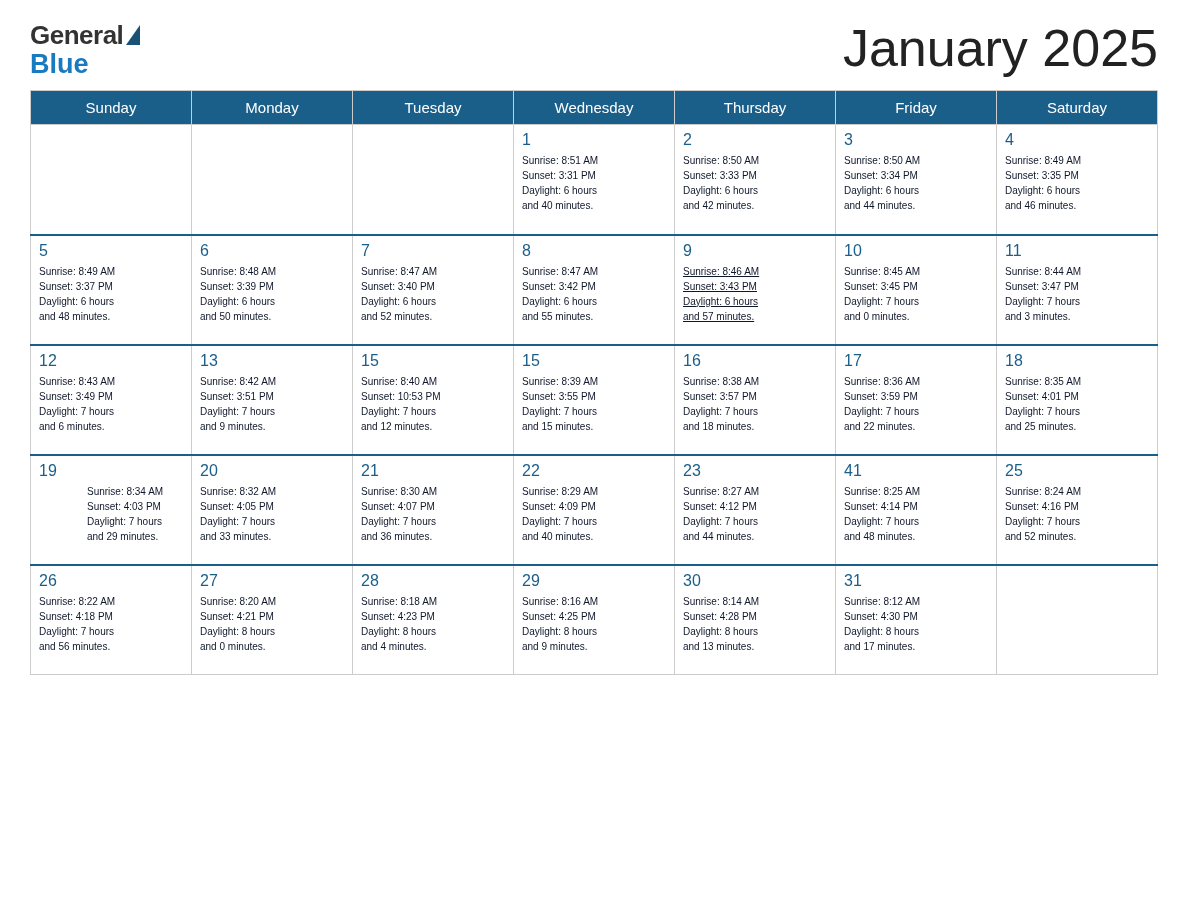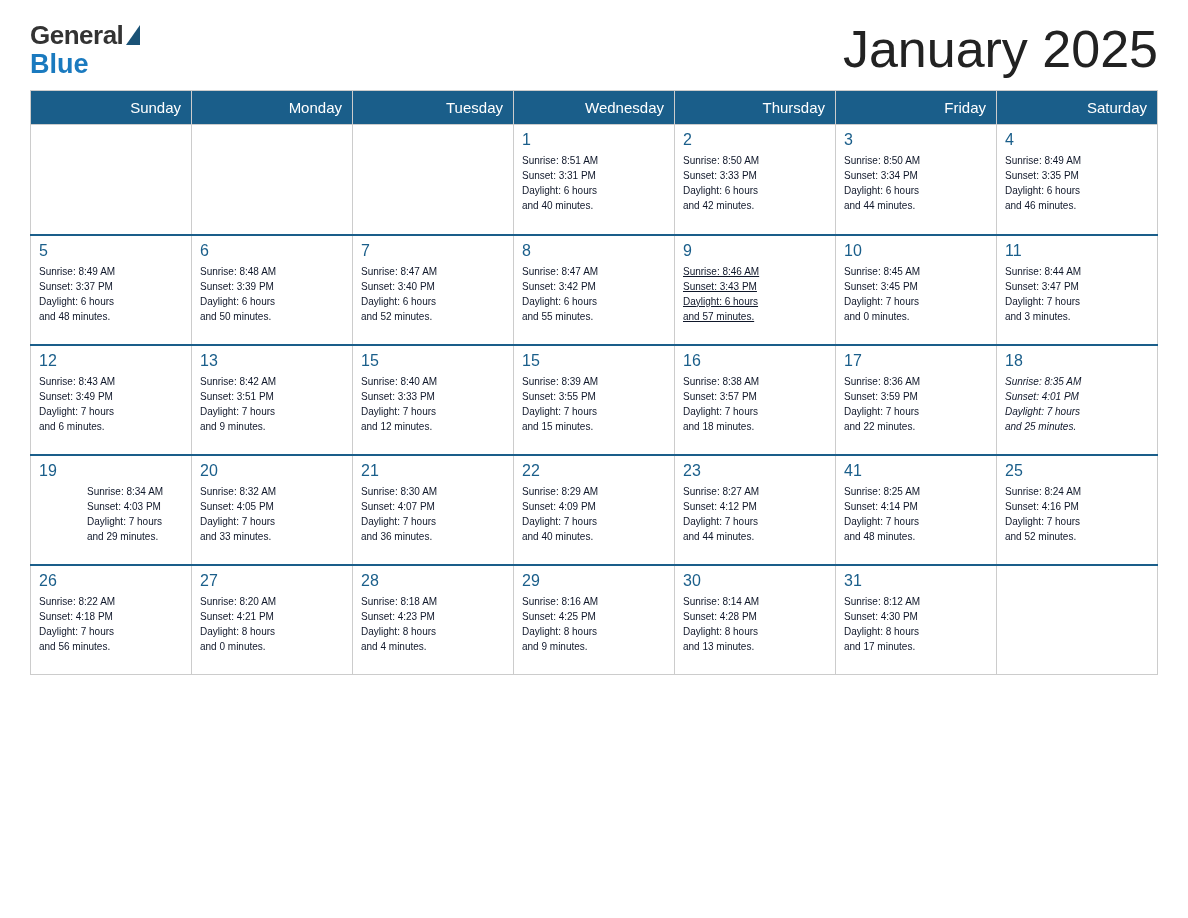--- a/index.html
+++ b/index.html
@@ -7,21 +7,21 @@
       font-family: Arial, sans-serif;
       background: #fff;
       color: #222;
       width: 1188px;
       min-height: 918px;
       padding: 20px 30px;
     }
     .header {
       display: flex;
       justify-content: space-between;
-      align-items: center;
+      align-items: flex-start;
       margin-bottom: 10px;
     }
     .logo {
       display: flex;
       flex-direction: column;
       align-items: flex-start;
     }
     .logo-top {
       display: flex;
       align-items: center;
@@ -65,21 +65,21 @@
       width: 100%;
       border-collapse: collapse;
       margin-top: 10px;
     }
     .calendar th {
       background-color: #1a5e8a;
       color: #fff;
       font-size: 15px;
       font-weight: normal;
       padding: 8px 10px;
-      text-align: right;
+      text-align: center;
       border: 1px solid #ccc;
     }
     .calendar td {
       vertical-align: top;
       border: 1px solid #ccc;
       padding: 6px 8px;
       width: 14.28%;
       min-height: 110px;
       height: 110px;
     }
@@ -229,21 +229,21 @@
         <td>
           <span class="day-number">13</span>
           <div class="day-info" style="white-space: pre-line;">Sunrise: 8:42 AM
 Sunset: 3:51 PM
 Daylight: 7 hours
 and 9 minutes.</div>
         </td>
         <td>
           <span class="day-number">15</span>
           <div class="day-info" style="white-space: pre-line;">Sunrise: 8:40 AM
-Sunset: 3:33 PM
+Sunset: 10:53 PM
 Daylight: 7 hours
 and 12 minutes.</div>
         </td>
         <td>
           <span class="day-number">15</span>
           <div class="day-info" style="white-space: pre-line;">Sunrise: 8:39 AM
 Sunset: 3:55 PM
 Daylight: 7 hours
 and 15 minutes.</div>
         </td>
@@ -256,21 +256,21 @@
         </td>
         <td>
           <span class="day-number">17</span>
           <div class="day-info" style="white-space: pre-line;">Sunrise: 8:36 AM
 Sunset: 3:59 PM
 Daylight: 7 hours
 and 22 minutes.</div>
         </td>
         <td>
           <span class="day-number">18</span>
-          <div class="day-info" style="white-space: pre-line; font-style: italic;">Sunrise: 8:35 AM
+          <div class="day-info" style="white-space: pre-line;">Sunrise: 8:35 AM
 Sunset: 4:01 PM
 Daylight: 7 hours
 and 25 minutes.</div>
         </td>
       </tr>
       <tr class="week-row">
         <td>
           <span class="day-number">19</span>
           <div class="day-info" style="white-space: pre-line; margin-left: 48px;">Sunrise: 8:34 AM
 Sunset: 4:03 PM

